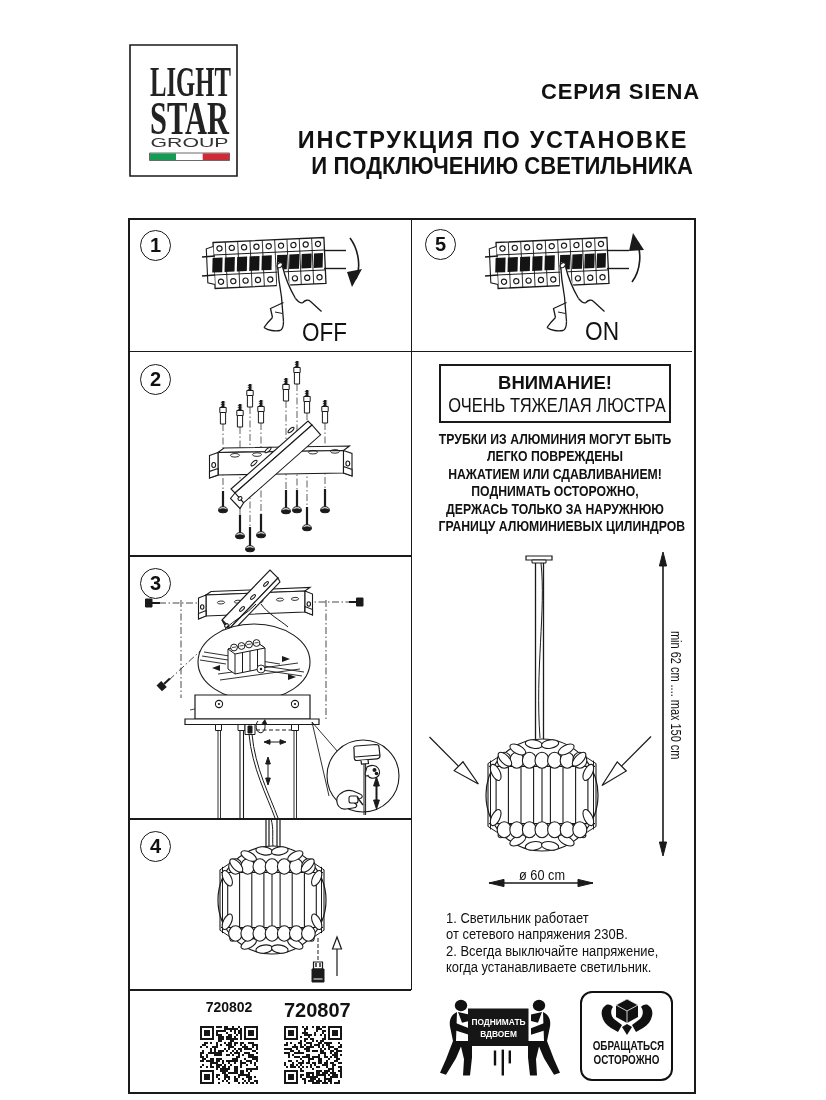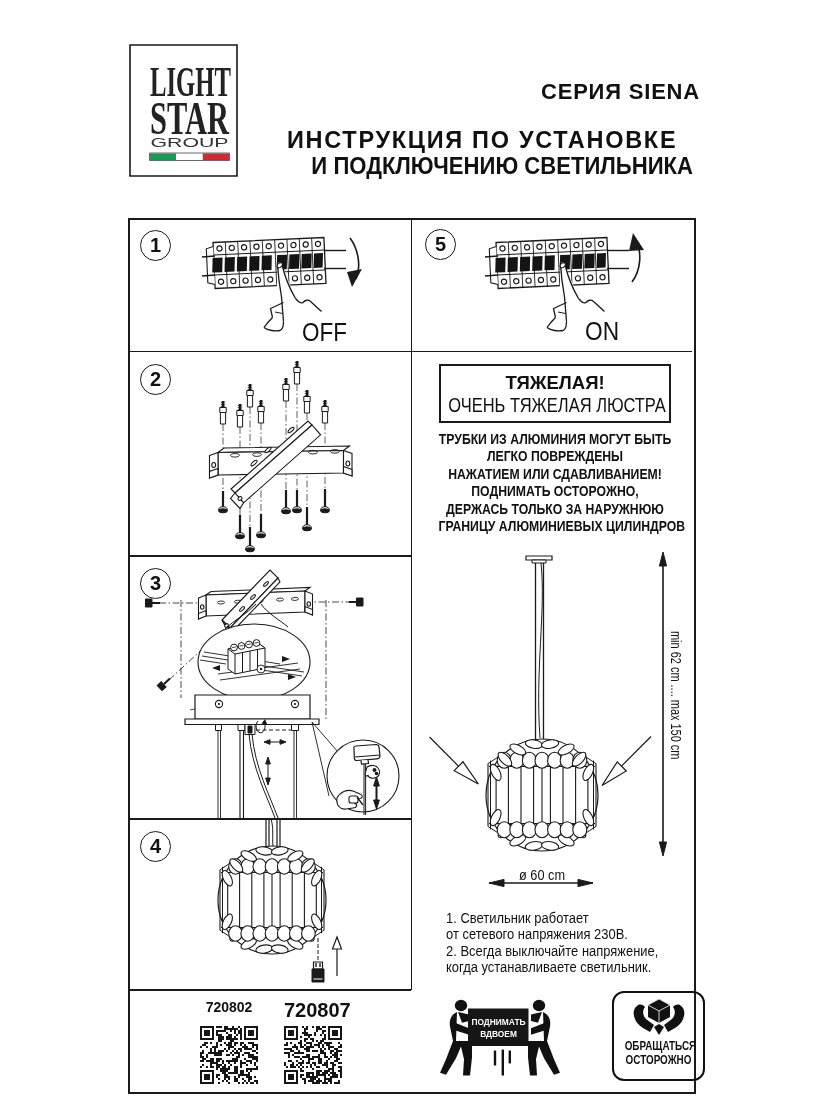--- a/index.html
+++ b/index.html
@@ -21,21 +21,21 @@
   <text x="60.5" y="90" text-anchor="middle" font-family="Liberation Serif" font-weight="bold" font-size="46" textLength="79" lengthAdjust="spacingAndGlyphs" fill="#222">STAR</text>
   <text x="60.5" y="103" text-anchor="middle" font-family="Liberation Sans" font-size="13" textLength="78" lengthAdjust="spacingAndGlyphs" fill="#333">GROUP</text>
   <rect x="20.5" y="109" width="80" height="7.5" fill="#fff" stroke="#444" stroke-width="0.8"></rect>
   <rect x="21" y="109.4" width="26" height="6.7" fill="#169b55"></rect>
   <rect x="73.7" y="109.4" width="26.4" height="6.7" fill="#cf2b36"></rect>
 </svg>
 
 <div class="abs" style="right:126px;top:41px;text-align:right;font-weight:bold;font-size:22px;line-height:29px;margin-top:36px;">
   <span style="display:inline-block;letter-spacing:0.8px;">СЕРИЯ SIENA</span><br>
 </div>
-<div class="abs" style="right:127px;top:128px;text-align:left;font-weight:bold;font-size:23.5px;line-height:25.5px;">
+<div class="abs" style="right:127px;top:128px;text-align:center;font-weight:bold;font-size:23.5px;line-height:25.5px;">
   <span style="display:inline-block;letter-spacing:1.7px;">ИНСТРУКЦИЯ ПО УСТАНОВКЕ</span><br>
   <span style="display:inline-block;transform:scaleX(0.94);transform-origin:right center;margin-right:6px;">И ПОДКЛЮЧЕНИЮ СВЕТИЛЬНИКА</span>
 </div>
 
 <div class="abs" style="left:128px;top:218px;width:564px;height:872px;border:2px solid #1a1a1a;"></div>
 <div class="ln" style="left:410.5px;top:218px;width:1.6px;height:772px;"></div>
 <div class="ln" style="left:128px;top:350.5px;width:564px;height:1.6px;"></div>
 <div class="ln" style="left:128px;top:555px;width:283px;height:1.5px;"></div>
 <div class="ln" style="left:128px;top:818px;width:283px;height:1.5px;"></div>
 <div class="ln" style="left:128px;top:989px;width:283px;height:1.5px;"></div>
@@ -498,21 +498,21 @@
  <rect x="184" y="150" width="12" height="13" fill="#1a1a1a"></rect>
  <line x1="185.5" y1="160" x2="194.5" y2="160" stroke="#fff" stroke-width="1"></line>
 </g>
 <g stroke="#1a1a1a" fill="none" stroke-width="1.2">
  <line x1="209" y1="130" x2="209" y2="157"></line>
  <polygon points="209,118 204.5,130 213.5,130" fill="#fff"></polygon>
 </g>
   </svg>
 
 <div class="abs" style="left:439px;top:364px;width:228px;height:55px;border:2px solid #1a1a1a;"></div>
-<div class="abs" style="left:555px;top:372px;font-weight:bold;font-size:18.5px;white-space:nowrap;transform:translateX(-50%);">ТЯЖЕЛАЯ!</div>
+<div class="abs" style="left:555px;top:372px;font-weight:bold;font-size:18.5px;white-space:nowrap;transform:translateX(-50%);">ВНИМАНИЕ!</div>
 <div class="abs" style="left:557px;top:392.5px;font-size:21px;white-space:nowrap;transform:translateX(-50%) scaleX(0.785);">ОЧЕНЬ ТЯЖЕЛАЯ ЛЮСТРА</div>
 <div class="abs" style="left:412px;top:430px;width:286px;text-align:center;font-weight:bold;font-size:15px;line-height:17.4px;white-space:nowrap;transform:scaleX(0.815);transform-origin:center;">
   ТРУБКИ ИЗ АЛЮМИНИЯ МОГУТ БЫТЬ<br>
   ЛЕГКО ПОВРЕЖДЕНЫ<br>
   НАЖАТИЕМ ИЛИ СДАВЛИВАНИЕМ!<br>
   ПОДНИМАТЬ ОСТОРОЖНО,<br>
   ДЕРЖАСЬ ТОЛЬКО ЗА НАРУЖНЮЮ<br>
   ГРАНИЦУ АЛЮМИНИЕВЫХ ЦИЛИНДРОВ
 </div>
 
@@ -1043,21 +1043,21 @@
 <rect x="31" y="14.5" width="60.5" height="37.5" fill="#161616"></rect>
 <text x="61.5" y="31.5" font-size="9.5" font-weight="bold" fill="#fff" text-anchor="middle" transform="scale(0.88 1)" style="transform-origin:61.5px 31.5px;">ПОДНИМАТЬ</text>
 <text x="61.5" y="43.5" font-size="9.5" font-weight="bold" fill="#fff" text-anchor="middle" transform="scale(0.88 1)" style="transform-origin:61.5px 43.5px;">ВДВОЕМ</text>
 <g stroke="#111" stroke-width="2.4">
  <line x1="58" y1="56.5" x2="58" y2="71.5"></line>
  <line x1="65.8" y1="55.6" x2="65.8" y2="81.5"></line>
  <line x1="72.8" y1="56.5" x2="72.8" y2="69.4"></line>
 </g>
   </svg>
 
-<div class="abs" style="left:580px;top:991px;width:89px;height:86px;border:2.6px solid #111;border-radius:12px;text-align:center;margin-left:32px;">
+<div class="abs" style="left:580px;top:991px;width:89px;height:86px;border:2.6px solid #111;border-radius:12px;text-align:center;">
   <svg style="position:static;display:block;margin:4px auto 0;" width="54" height="40" viewBox="0 0 54 40">
 <g fill="#111">
  <path d="M27,2 L38,8 L38,20 L27,26 L16,20 L16,8 Z"></path>
  <path d="M27,2 L38,8 L27,14 L16,8 Z" fill="#111" stroke="#fff" stroke-width="0.8"></path>
  <line x1="27" y1="14" x2="27" y2="26" stroke="#fff" stroke-width="0.8"></line>
  <path d="M13,10 C10,7 7,7 5,9 C2,11 1,15 2,19 C3,24 6,28 11,31 L18,35 L22,28 L14,22 C11,19 10,14 13,10 Z"></path>
  <path d="M41,10 C44,7 47,7 49,9 C52,11 53,15 52,19 C51,24 48,28 43,31 L36,35 L32,28 L40,22 C43,19 44,14 41,10 Z"></path>
  <path d="M22,30 L27,38 L32,30 L27,27 Z"></path>
 </g>
     </svg>

